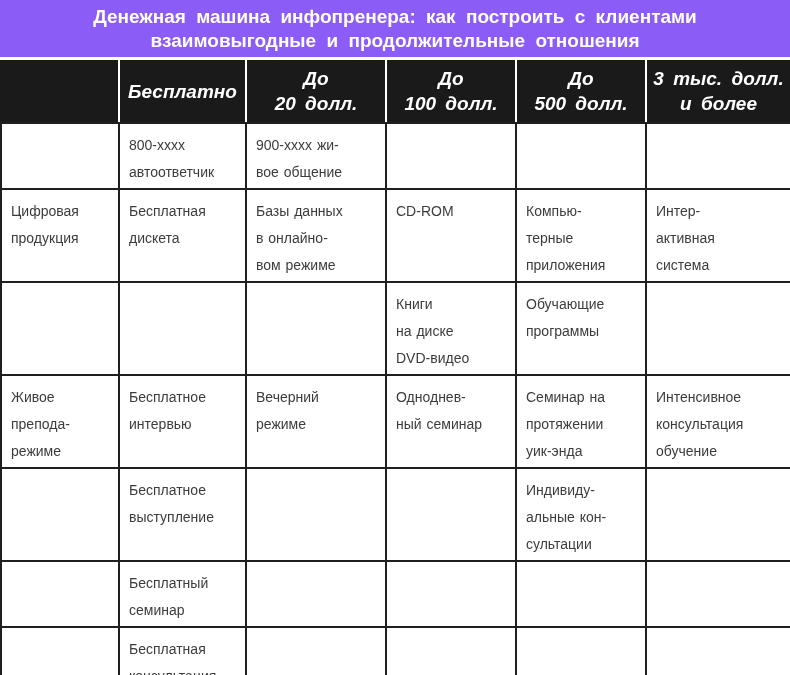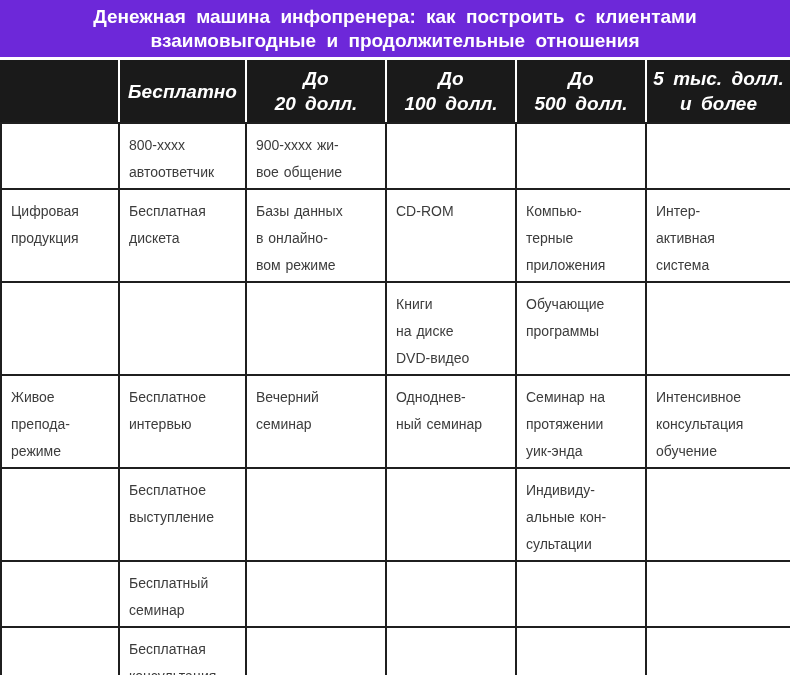--- a/index.html
+++ b/index.html
@@ -5,21 +5,21 @@
   html, body { margin: 0; padding: 0; background: #ffffff; }
   .page {
     width: 790px;
     height: 675px;
     box-sizing: border-box;
     font-family: "Liberation Sans", sans-serif;
     background: #ffffff;
     overflow: hidden;
   }
   .title-band {
-    background: #6d28d9;
+    background: #8b5cf6;
     color: #ffffff;
     height: 57px;
     display: flex;
     align-items: center;
     justify-content: center;
     text-align: center;
     font-weight: bold;
     font-size: 19px;
     line-height: 24px;
     white-space: pre-line;
@@ -82,21 +82,21 @@
 
   <div class="header-band">
     <div class="header-cell"></div>
     <div class="header-cell">Бесплатно</div>
     <div class="header-cell">До
 20 долл.</div>
     <div class="header-cell">До
 100 долл.</div>
     <div class="header-cell">До
 500 долл.</div>
-    <div class="header-cell">5 тыс. долл.
+    <div class="header-cell">3 тыс. долл.
 и более</div>
   </div>
 
   <table class="money-table">
     <colgroup>
       <col style="width:118px">
         <col style="width:127px">
         <col style="width:140px">
       <col style="width:130px">
         <col style="width:130px">
@@ -140,21 +140,21 @@
 программы</td>
         <td></td>
       </tr>
       <tr class="r4">
         <td>Живое
 препода-
 режиме</td>
         <td>Бесплатное
 интервью</td>
         <td>Вечерний
-семинар</td>
+режиме</td>
         <td>Одноднев-
 ный семинар</td>
         <td>Семинар на
 протяжении
 уик-энда</td>
         <td>Интенсивное
 консультация
 обучение</td>
       </tr>
       <tr class="r5">

